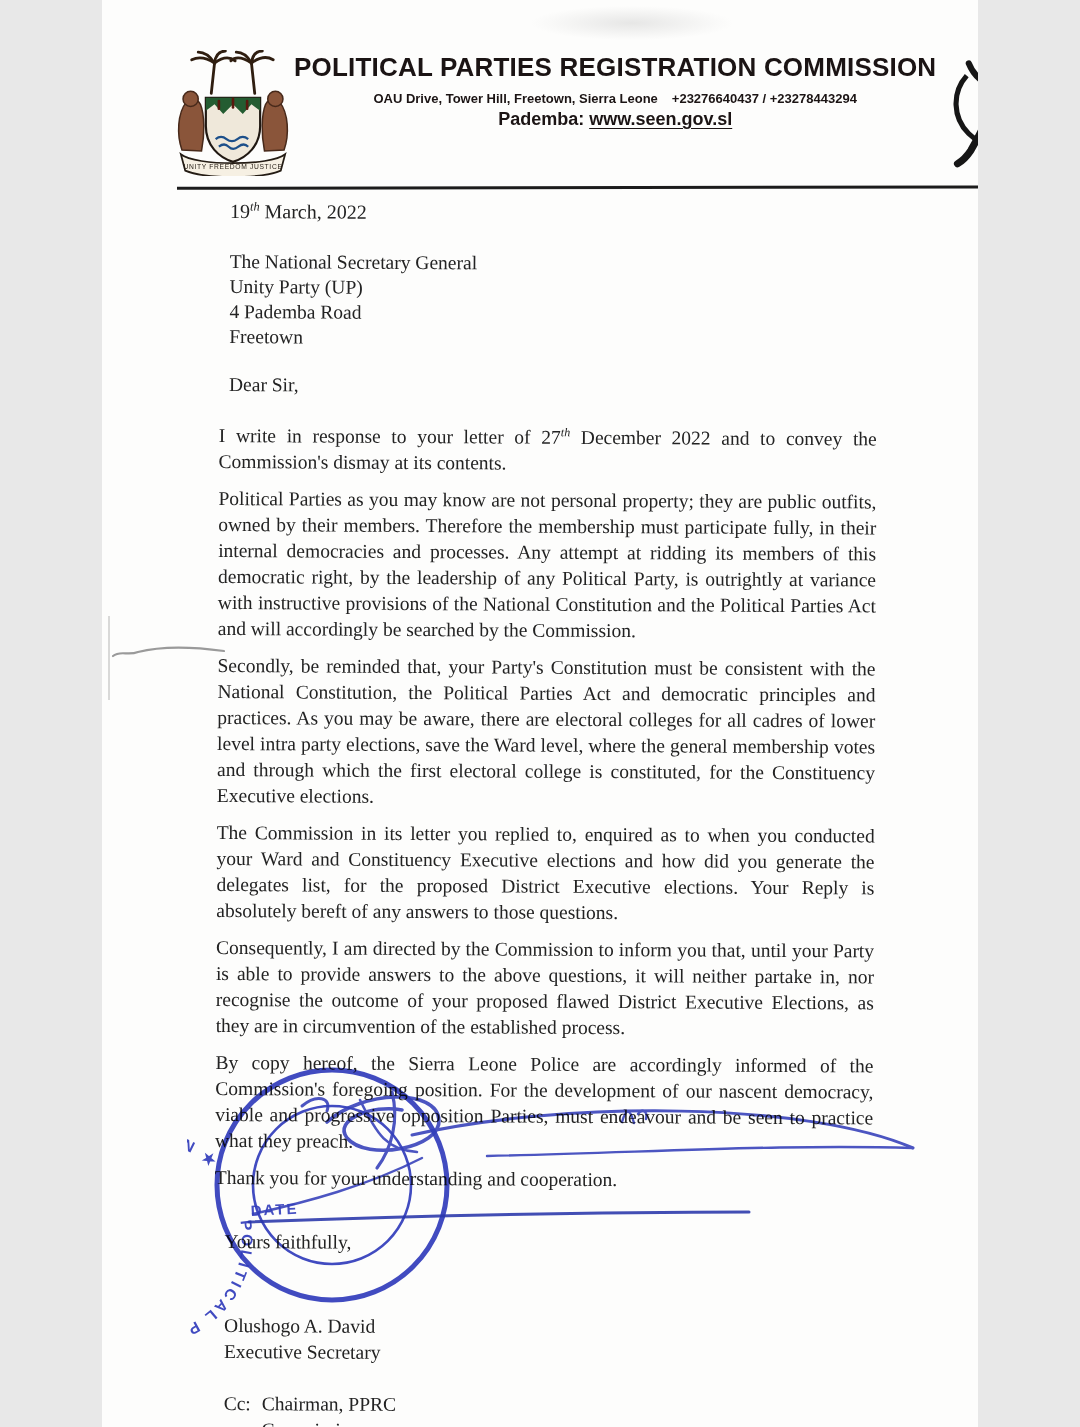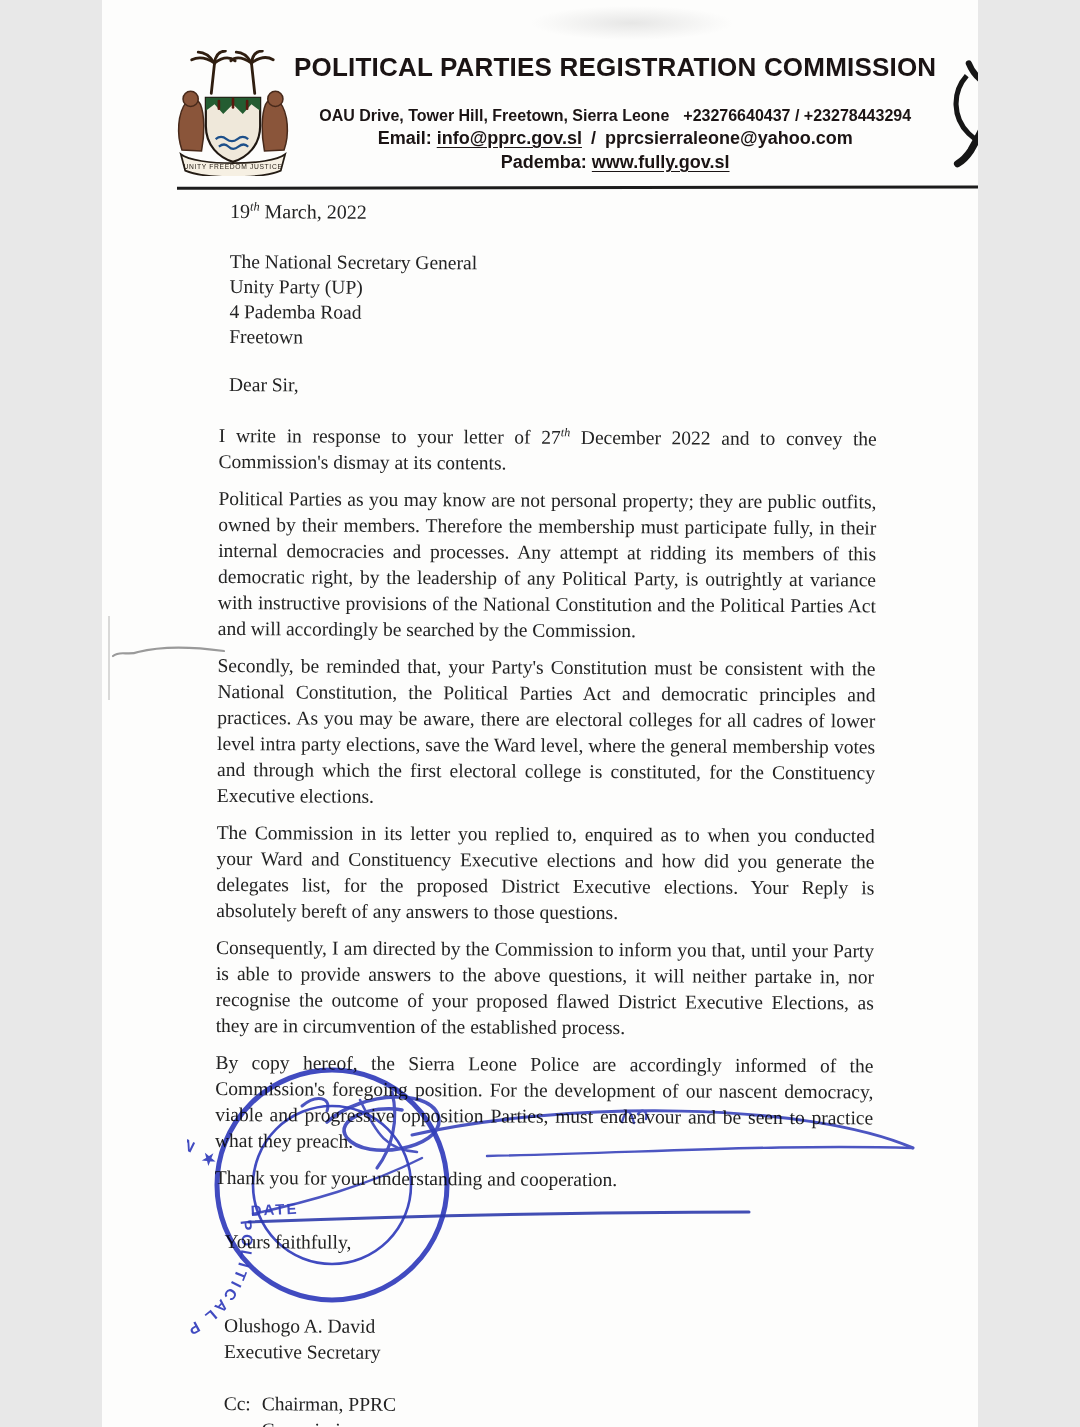--- a/index.html
+++ b/index.html
@@ -6,21 +6,21 @@
   .page{
     position:relative;width:876px;height:1427px;margin:0 auto;
     background:#fdfdfc;overflow:hidden;
     font-family:"Liberation Serif",serif;color:#232323;
   }
   
   .letterhead{display:flex;align-items:flex-start;padding:50px 14px 0 70px;}
   .crest{width:122px;flex:0 0 122px;}
   .head-text{flex:1;text-align:center;font-family:"Liberation Sans",sans-serif;color:#1b1414;padding-top:2px;}
   .org-title{font-size:26px;font-weight:700;letter-spacing:.2px;white-space:nowrap;}
-  .addr-line{margin-top:24px;font-size:16px;font-weight:600;white-space:nowrap;}
+  .addr-line{margin-top:8px;font-size:13px;font-weight:600;white-space:nowrap;}
   .addr-line .phones{margin-left:14px;}
   .contact-line{margin-top:3px;font-size:18px;font-weight:600;}
   .contact-line .sep{margin:0 4px;}
   .u{text-decoration:underline;text-underline-offset:3px;}
   .pprc-logo{width:125px;flex:0 0 125px;margin-top:2px;}
   .rule{position:relative;margin:6px 0 0 75px;width:963px;height:3px;background:#1c1c1c;transform:rotate(-.1deg);}
   
   .letter-body{margin:0 100px 0 118px;transform:rotate(.3deg);transform-origin:0 0;}
   .date-line{margin:11px 0 0 10px;font-size:20px;}
   sup{font-size:62%;vertical-align:super;line-height:0;font-style:italic;}
@@ -93,28 +93,22 @@
         <text x="56" y="110" text-anchor="middle" font-family="Liberation Sans, sans-serif" font-size="6.2" letter-spacing=".6" fill="#241c14">UNITY FREEDOM JUSTICE</text>
       </svg>
     </div>
 
     <div class="head-text">
       <div class="org-title">POLITICAL PARTIES REGISTRATION COMMISSION</div>
       <div class="addr-line">
         <span>OAU Drive, Tower Hill, Freetown, Sierra Leone</span><span class="phones">+23276640437 / +23278443294</span>
       </div>
       <div class="contact-line">
-        <span>Email:</span>
-        <span class="u">info@pprc.gov.sl</span>
-        <span class="sep">/</span>
-        <span>pprcsierraleone@yahoo.com</span>
-      </div>
-      <div class="contact-line">
         <span>Pademba:</span>
-        <span class="u">www.fully.gov.sl</span>
+        <span class="u">www.seen.gov.sl</span>
       </div>
     </div>
 
     <div class="pprc-logo">
       <svg viewBox="0 0 122 118" width="125" height="121" aria-hidden="true">
         <path d="M92,24 A41,41 0 1 1 30,23" fill="none" stroke="#161616" stroke-width="5"></path>
         <ellipse cx="60" cy="17" rx="10" ry="11" fill="#161616"></ellipse>
         <g stroke="#161616" fill="none" stroke-linecap="round">
           <path d="M54,33 C44,29 36,21 32,11" stroke-width="6"></path>
           <path d="M66,33 C76,29 84,23 88,13" stroke-width="6"></path>

